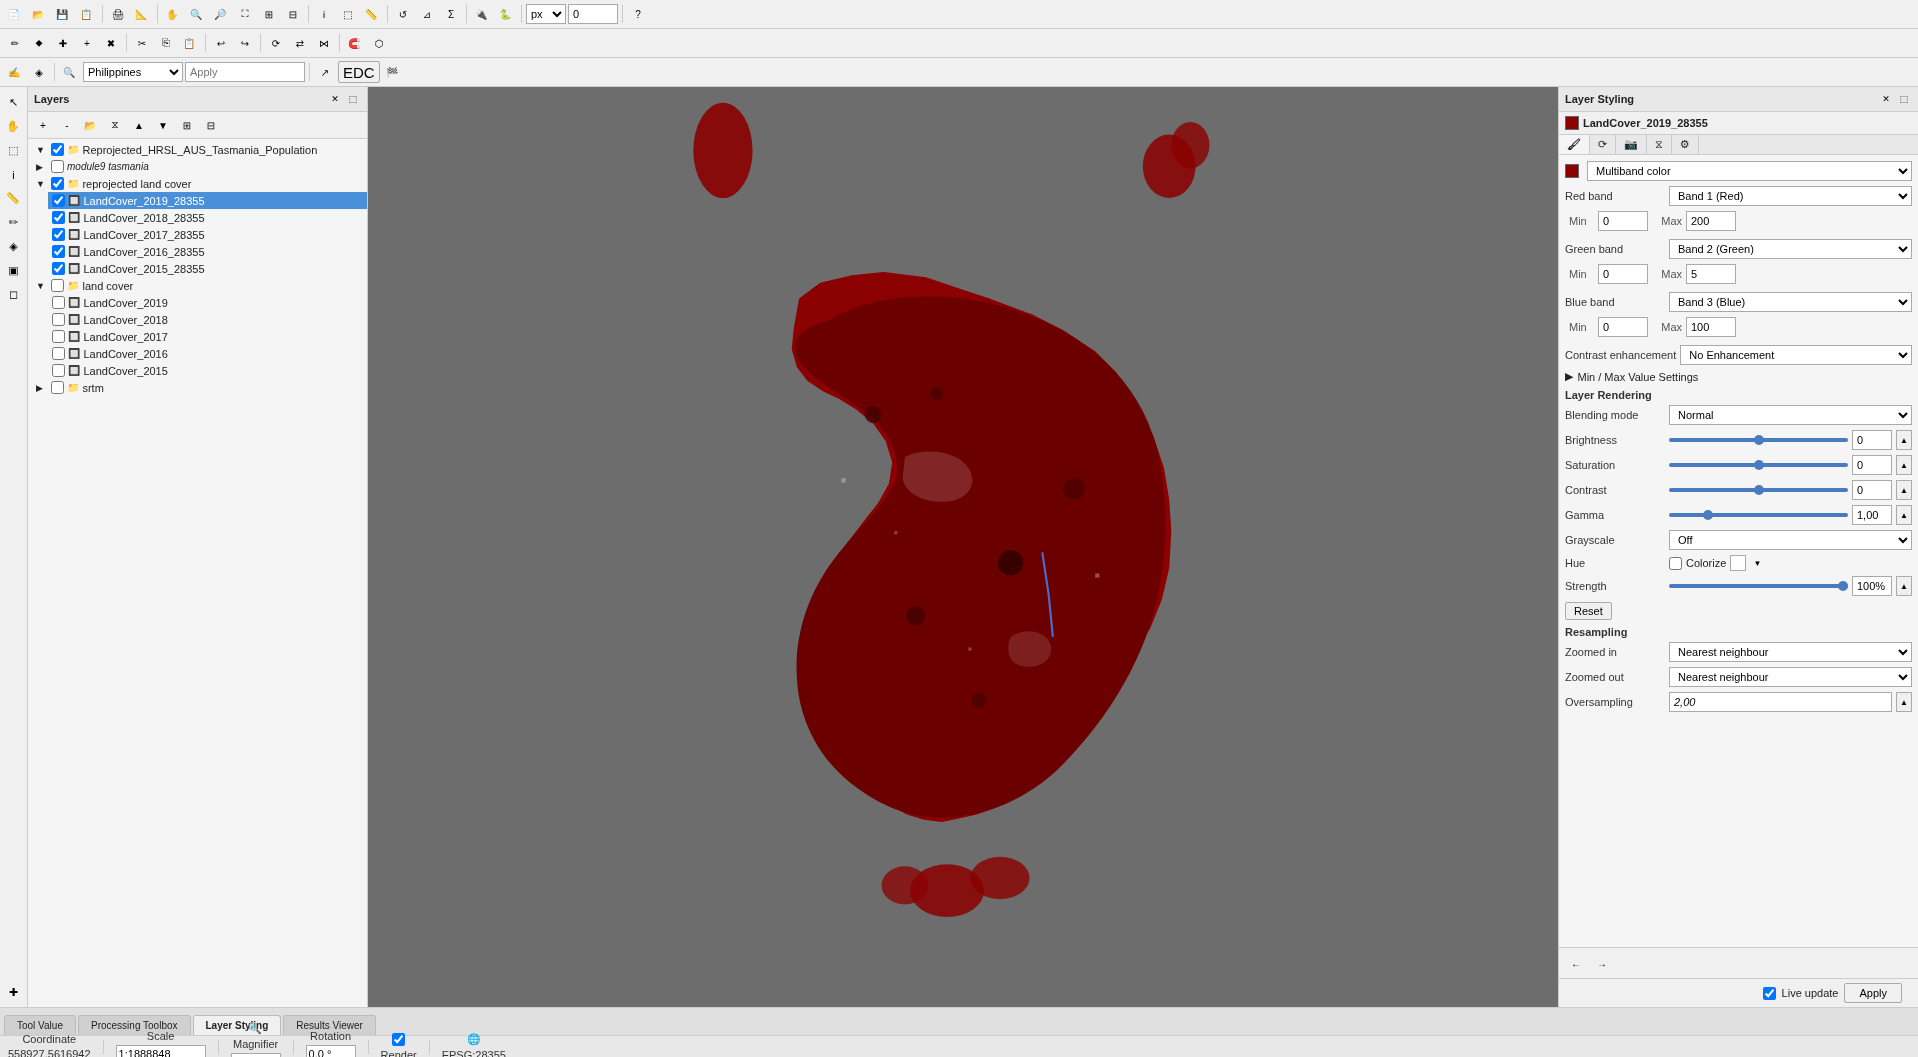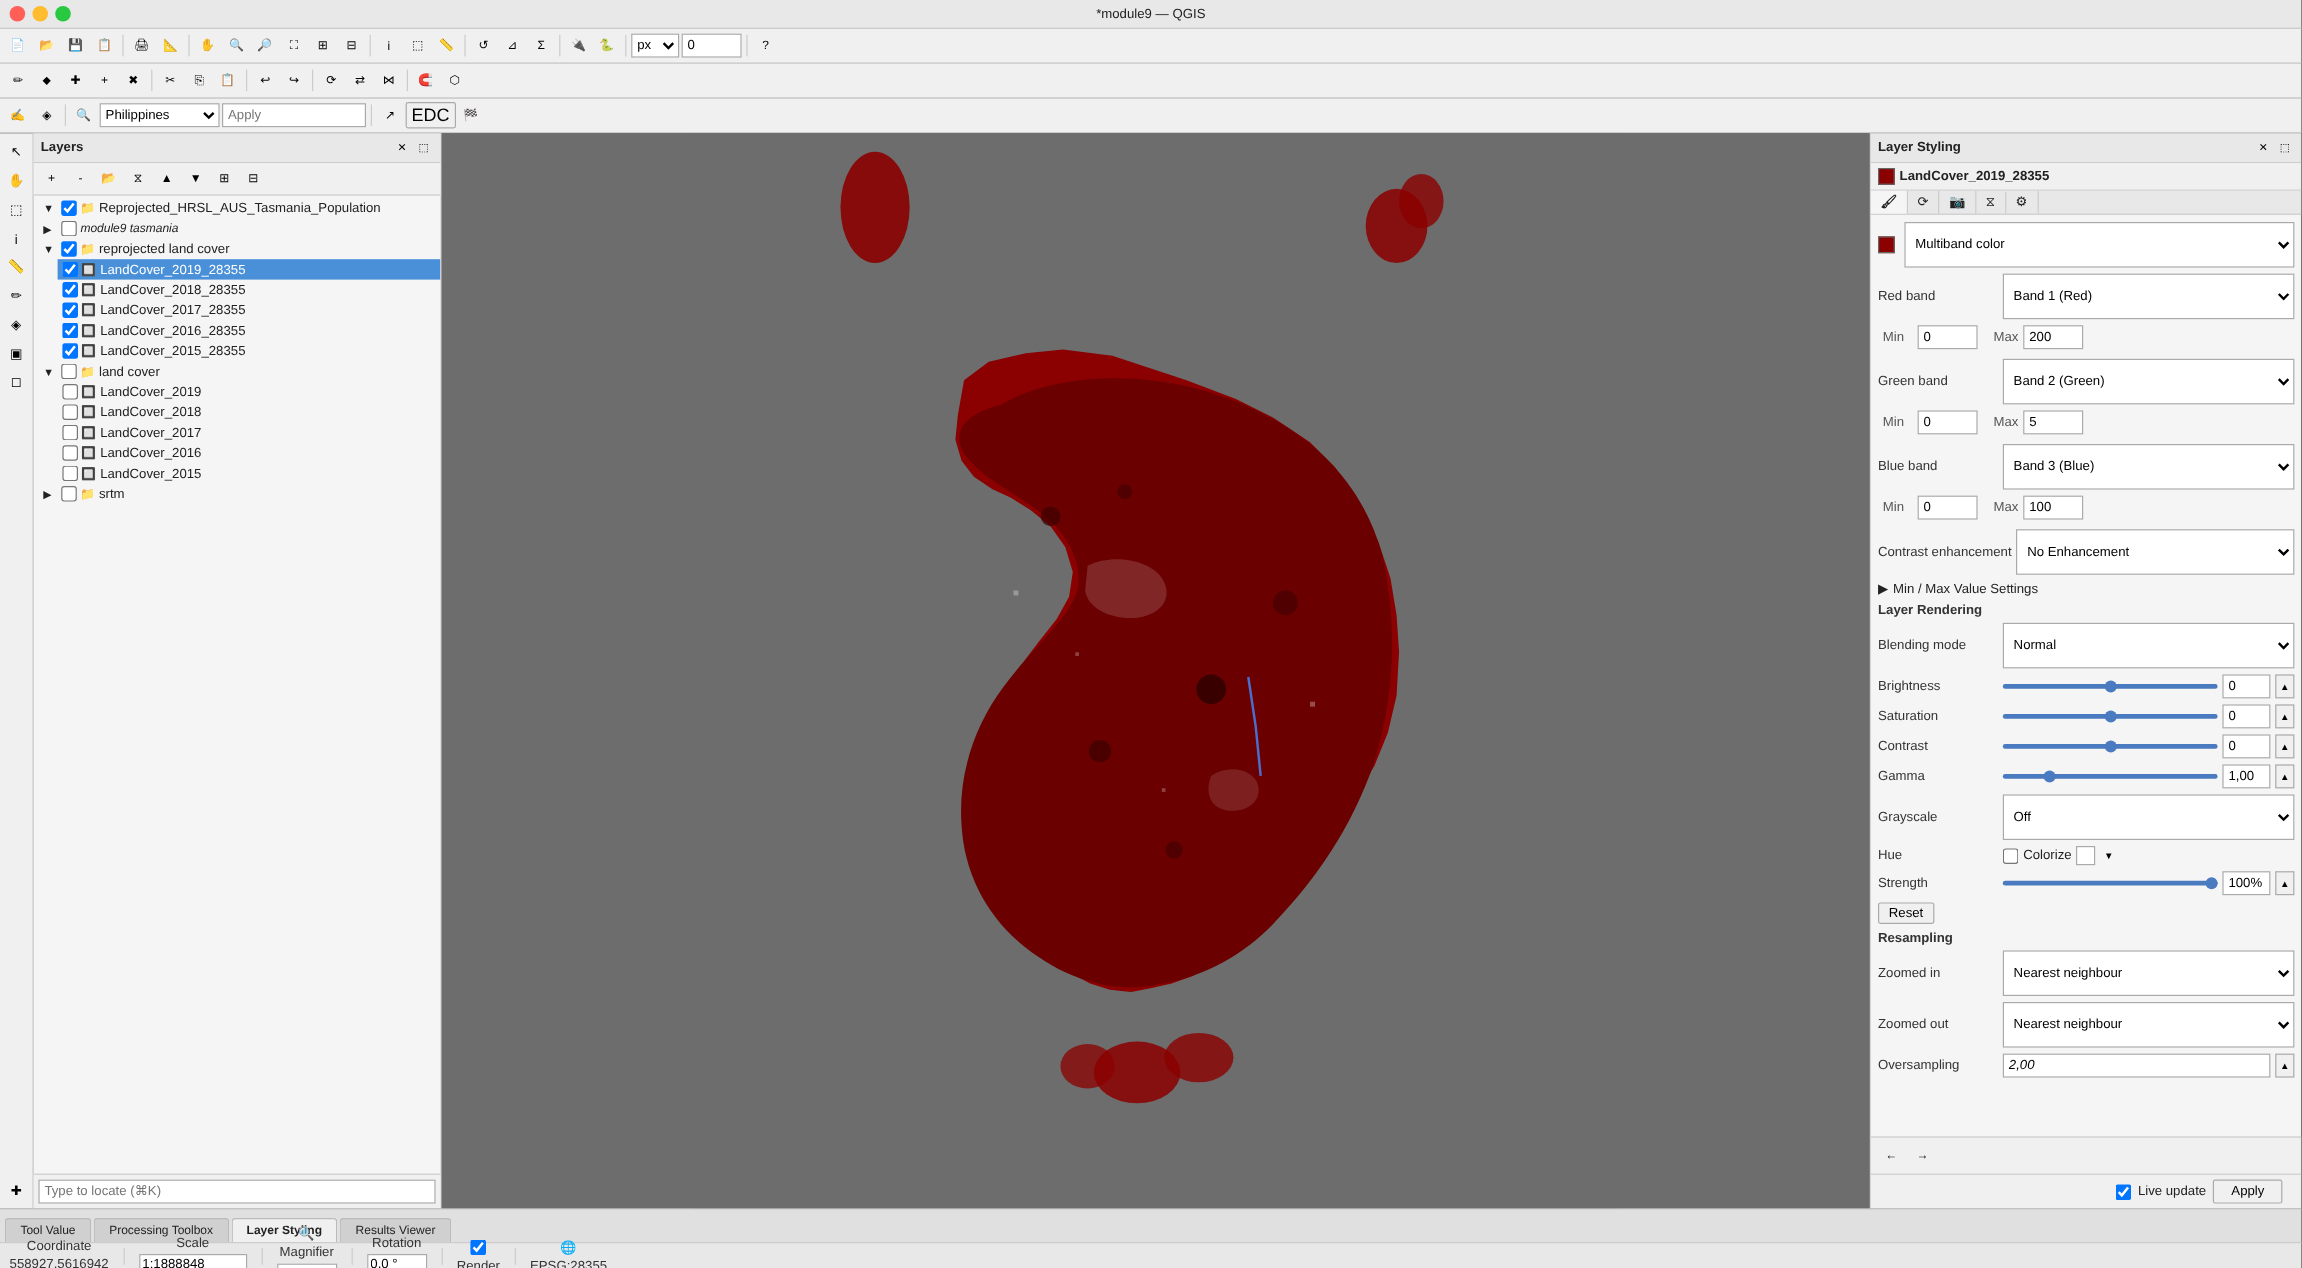--- a/index.html
+++ b/index.html
@@ -161,21 +161,21 @@
       margin-bottom: 5px;
       gap: 4px;
     }
     .panel-label {
       font-size: 11px;
       color: #333;
       min-width: 100px;
     }
     .panel-select {
       flex: 1;
-      height: 38px;
+      height: 20px;
       border: 1px solid #aaa;
       background: white;
       font-size: 11px;
       padding: 0 4px;
     }
     .panel-input {
       width: 50px;
       height: 20px;
       border: 1px solid #aaa;
       background: white;
@@ -357,28 +357,20 @@
       display: flex;
       flex: 1;
       overflow: hidden;
     }
   </style>
 </head>
 <body>
 
 <div class="full-layout">
 
-  <div id="titlebar">
-    <div class="window-controls">
-      <button class="wc-btn wc-close"></button>
-      <button class="wc-btn wc-min"></button>
-      <button class="wc-btn wc-max"></button>
-    </div>
-    <span>*module9 — QGIS</span>
-  </div>
 
   <div class="toolbar-area">
     <div class="toolbar-row">
       <button class="tb-btn">📄</button>
       <button class="tb-btn">📂</button>
       <button class="tb-btn">💾</button>
       <button class="tb-btn">📋</button>
       <div class="tb-sep"></div>
       <button class="tb-btn">🖨</button>
       <button class="tb-btn">📐</button>
@@ -580,23 +572,20 @@
         <div class="layer-group">
           <div class="layer-item">
             <span class="expand-arrow">▶</span>
             <input type="checkbox" class="layer-checkbox" style="">
             <span style="font-size:10px;">📁</span>
             <span class="layer-name">srtm</span>
           </div>
         </div>
       </div>
 
-      <div style="padding:4px; border-top:1px solid #ccc; background:#f0f0f0;">
-        <input type="text" style="width: 100%; height: 20px; border: 1px solid rgb(170, 170, 170); font-size: 11px; padding: 0px 4px;" placeholder="Type to locate (⌘K)">
-      </div>
     </div>
 
     <div id="map-area">
       <svg id="map-svg" viewBox="0 0 750 870" xmlns="http://www.w3.org/2000/svg">
 
         <rect width="750" height="870" fill="#6d6d6d"></rect>
 
         <ellipse cx="148" cy="60" rx="28" ry="45" fill="#8b0000" opacity="0.9"></ellipse>
 
         <ellipse cx="570" cy="75" rx="25" ry="30" fill="#8b0000" opacity="0.85"></ellipse>

